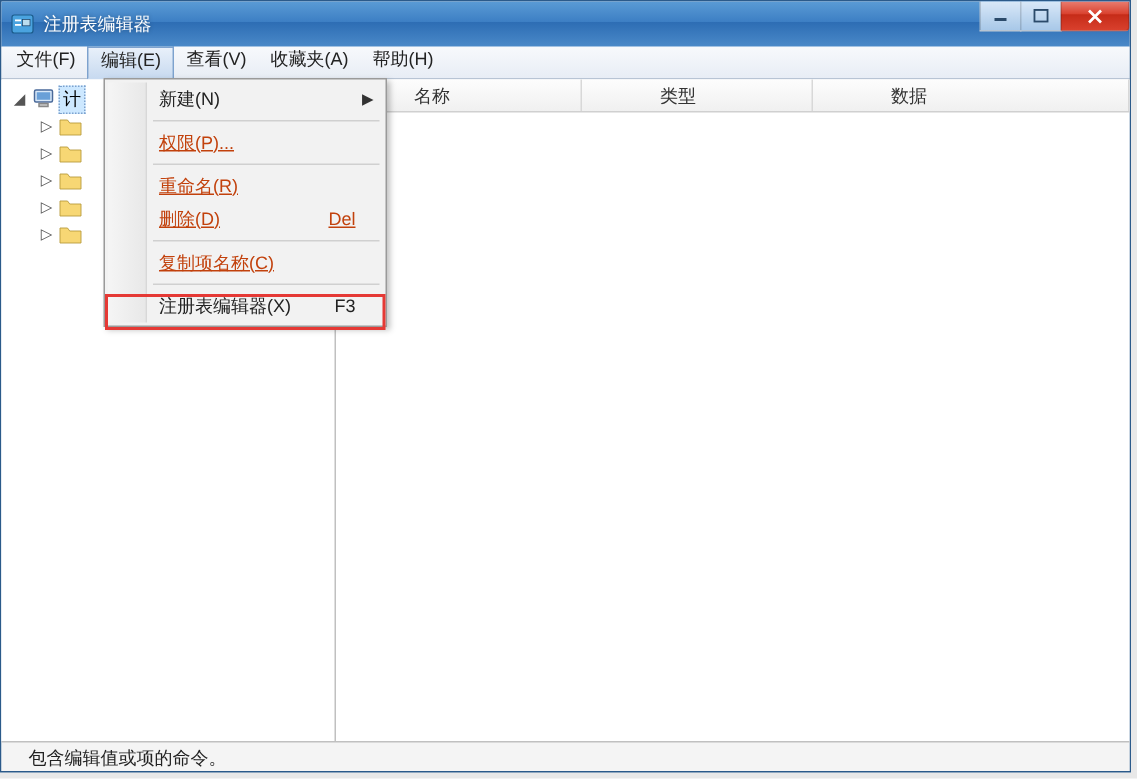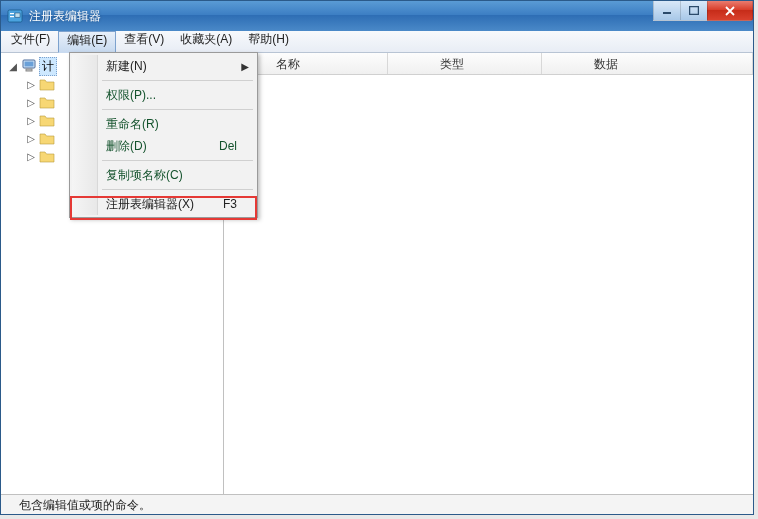--- a/index.html
+++ b/index.html
@@ -198,21 +198,21 @@
     position: relative;
     height: 22px;
     display: flex;
     align-items: center;
     padding-left: 34px;
     padding-right: 18px;
     font-size: 12px;
     color: #222;
     cursor: default;
   }
-  .dd-item.disabled { color: #14532d; }
+  .dd-item.disabled { color: #c2410c; text-decoration: underline; }
   .dd-item .shortcut {
     margin-left: auto;
     color: inherit;
   }
   .dd-item .submenu-arrow {
     position: absolute;
     right: 6px;
     font-size: 10px;
     color: #333;
   }

